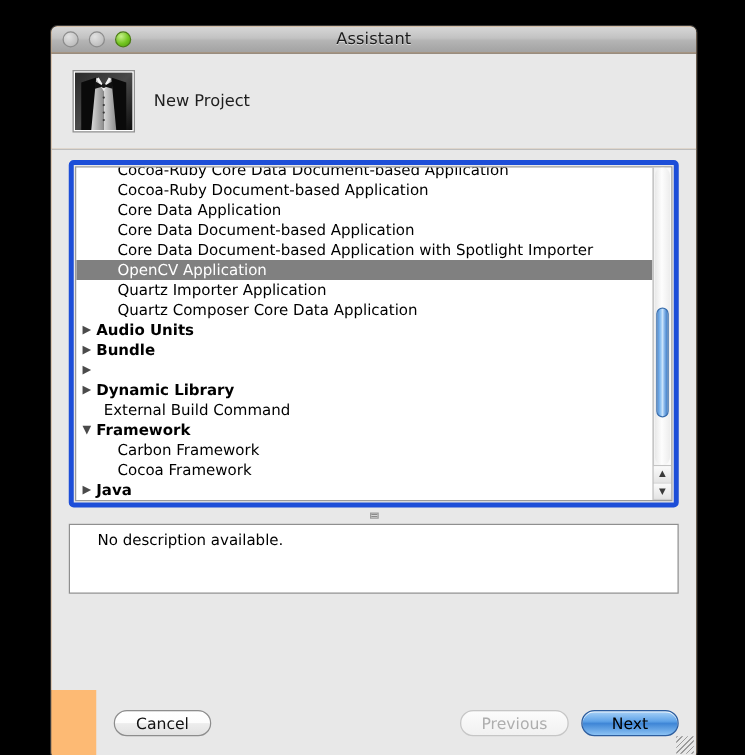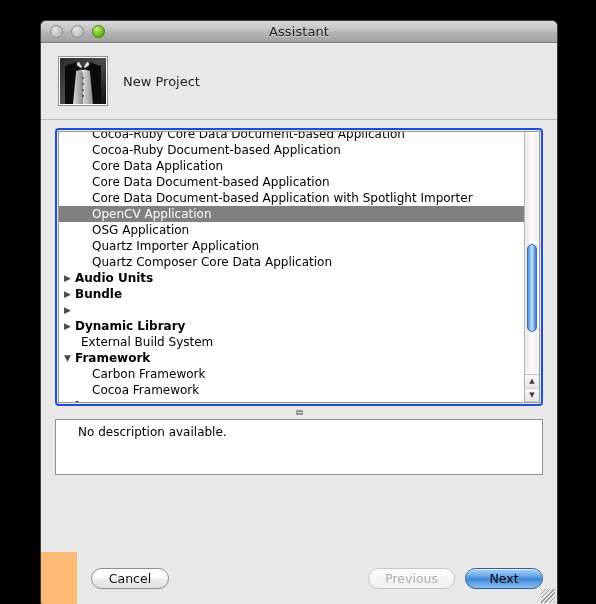--- a/index.html
+++ b/index.html
@@ -90,21 +90,21 @@
     background: #e8e8e8;
     border-top: 1px solid #bdbdbd;
     padding: 8px 14px 0 14px;
     display: flex;
     flex-direction: column;
     min-height: 0;
   }
 
   
   #list-focus {
-    border: 2px solid #1d4ed8;
+    border: 4px solid #1d4ed8;
     border-radius: 4px;
     padding: 1px;
     flex: 0 0 278px;
     display: flex;
     min-height: 0;
   }
   #list-box {
     flex: 1 1 auto;
     display: flex;
     background: #ffffff;
@@ -313,23 +313,20 @@
             <div class="row child">
               <span>Core Data Document-based Application</span>
             </div>
             <div class="row child">
               <span>Core Data Document-based Application with Spotlight Importer</span>
             </div>
             <div class="row child selected">
               <span>OpenCV Application</span>
             </div>
             <div class="row child">
-              <span>OSG Application</span>
-            </div>
-            <div class="row child">
               <span>Quartz Importer Application</span>
             </div>
             <div class="row child">
               <span>Quartz Composer Core Data Application</span>
             </div>
             <div class="row group">
               <span class="tri">▶</span>
               <span>Audio Units</span>
             </div>
             <div class="row group">
@@ -337,21 +334,21 @@
               <span>Bundle</span>
             </div>
             <div class="row group">
               <span class="tri">▶</span>
             </div>
             <div class="row group">
               <span class="tri">▶</span>
               <span>Dynamic Library</span>
             </div>
             <div class="row leaf">
-              <span>External Build System</span>
+              <span>External Build Command</span>
             </div>
             <div class="row group">
               <span class="tri">▼</span>
               <span>Framework</span>
             </div>
             <div class="row child">
               <span>Carbon Framework</span>
             </div>
             <div class="row child">
               <span>Cocoa Framework</span>

